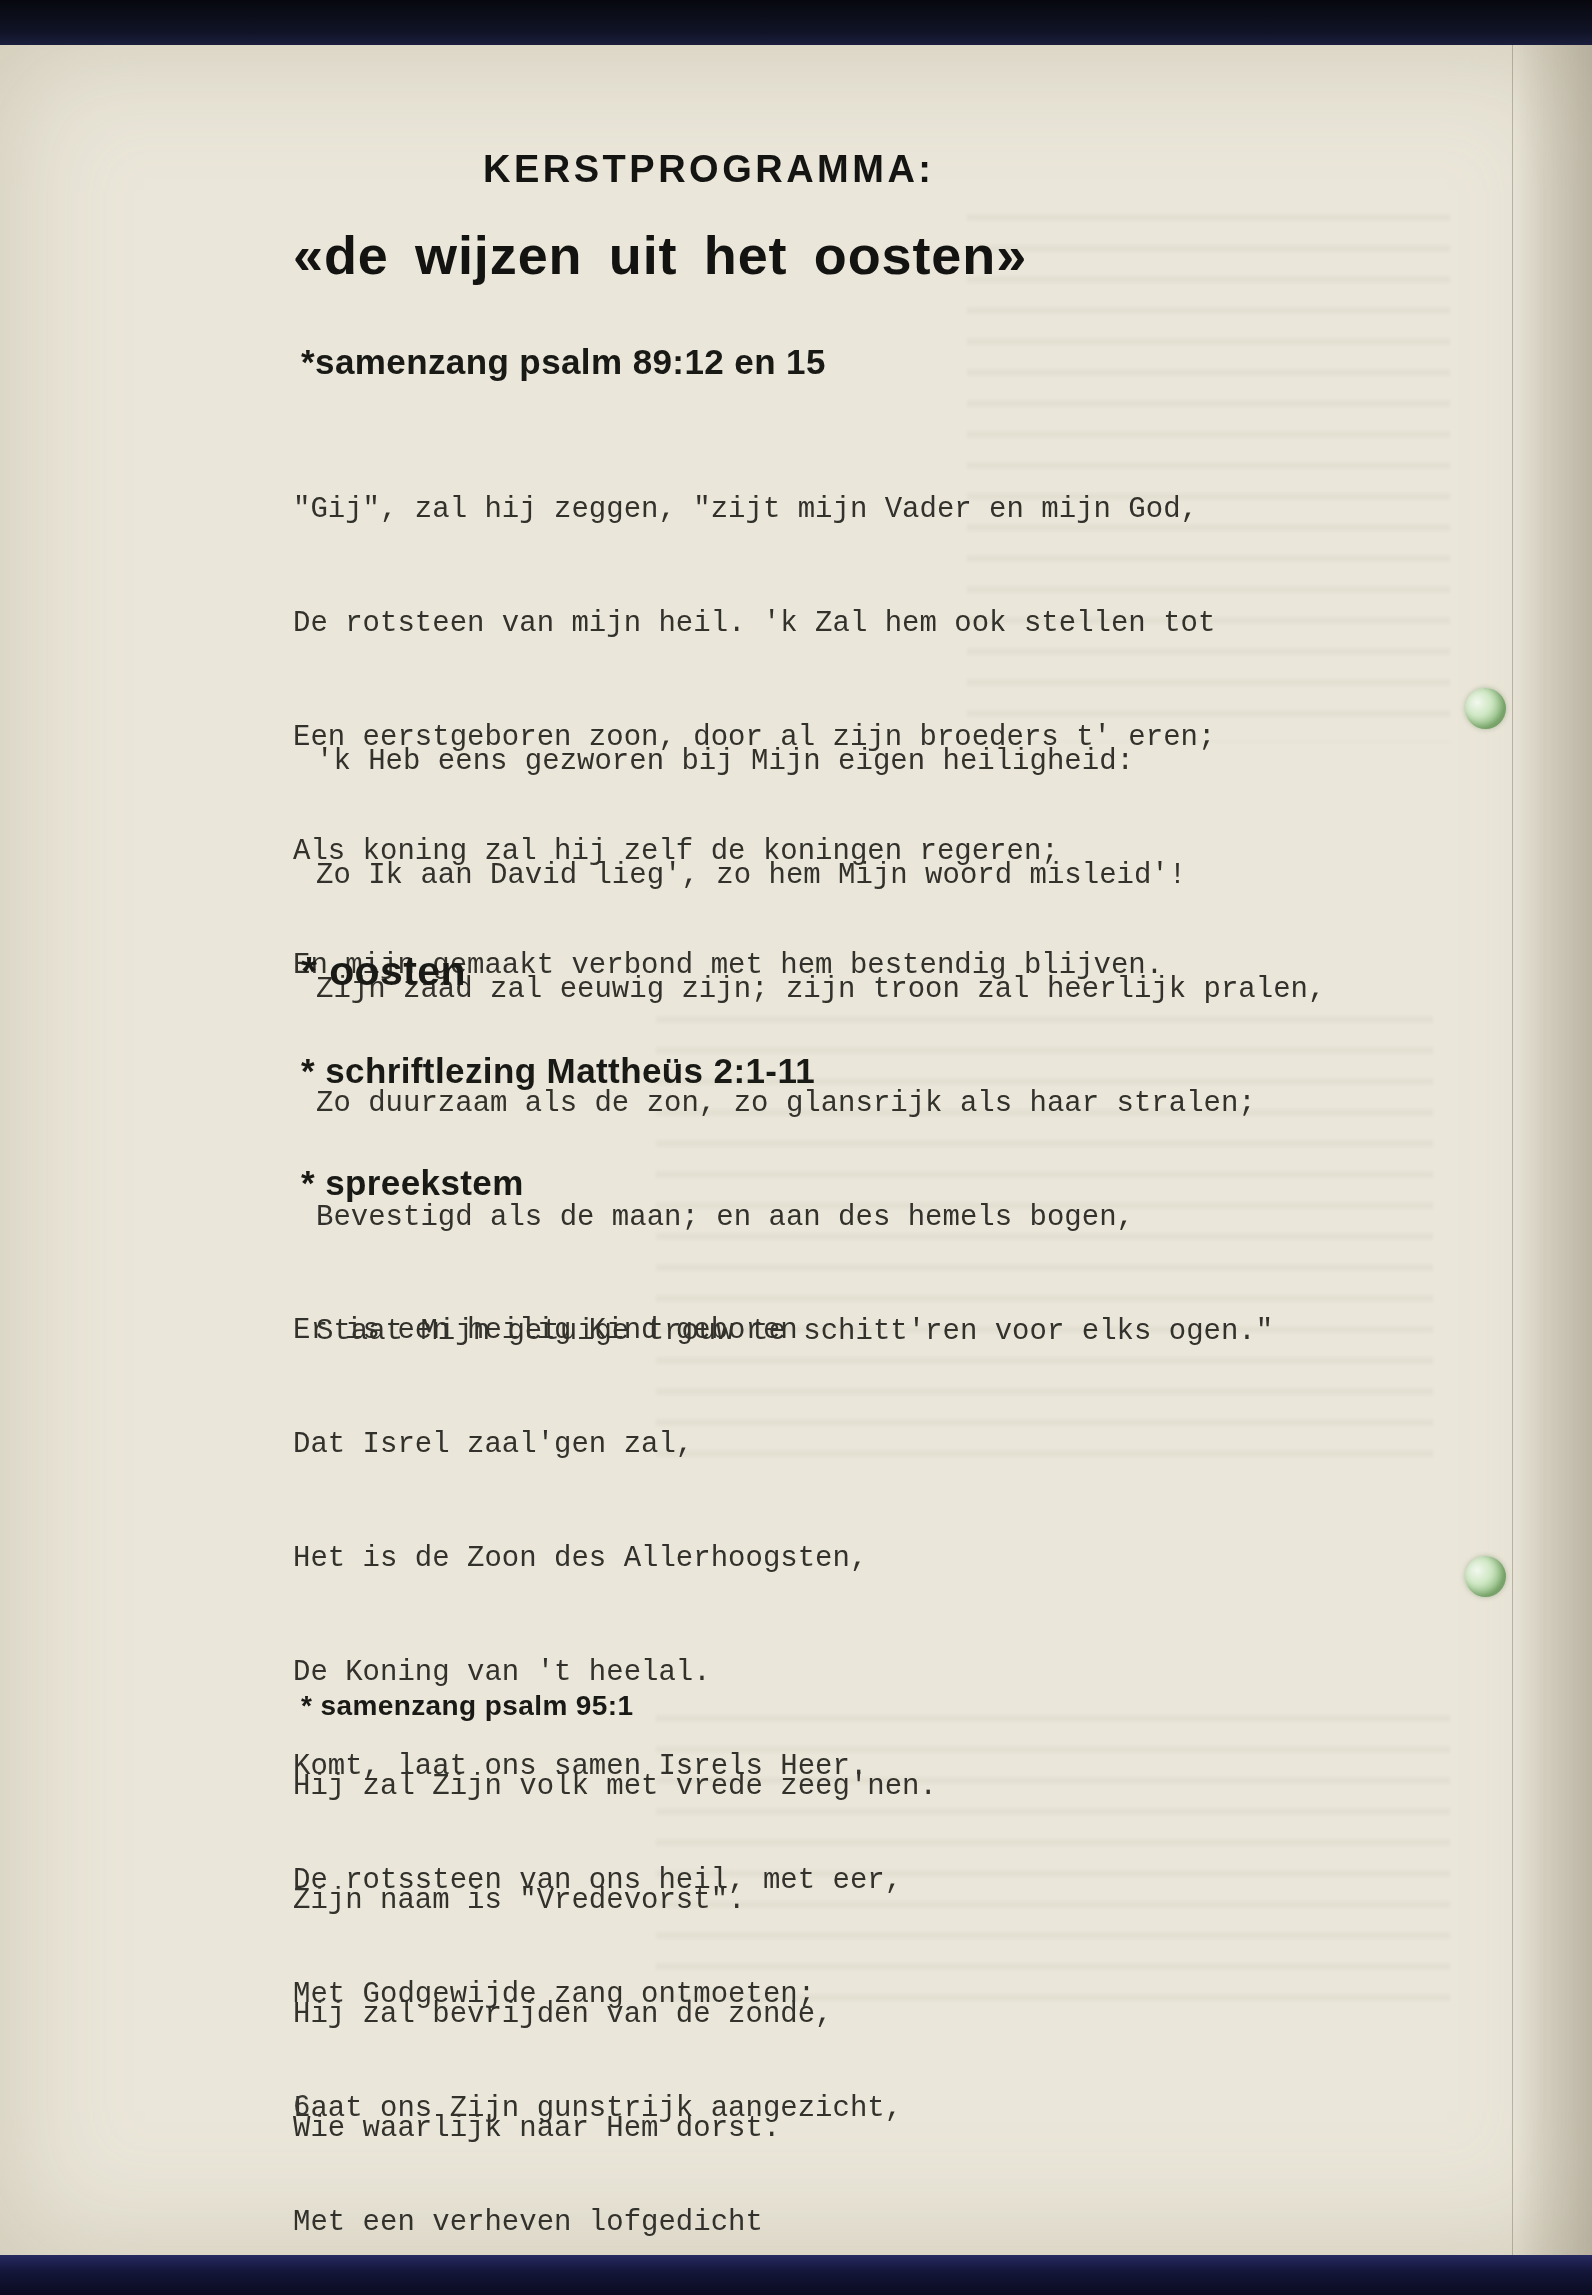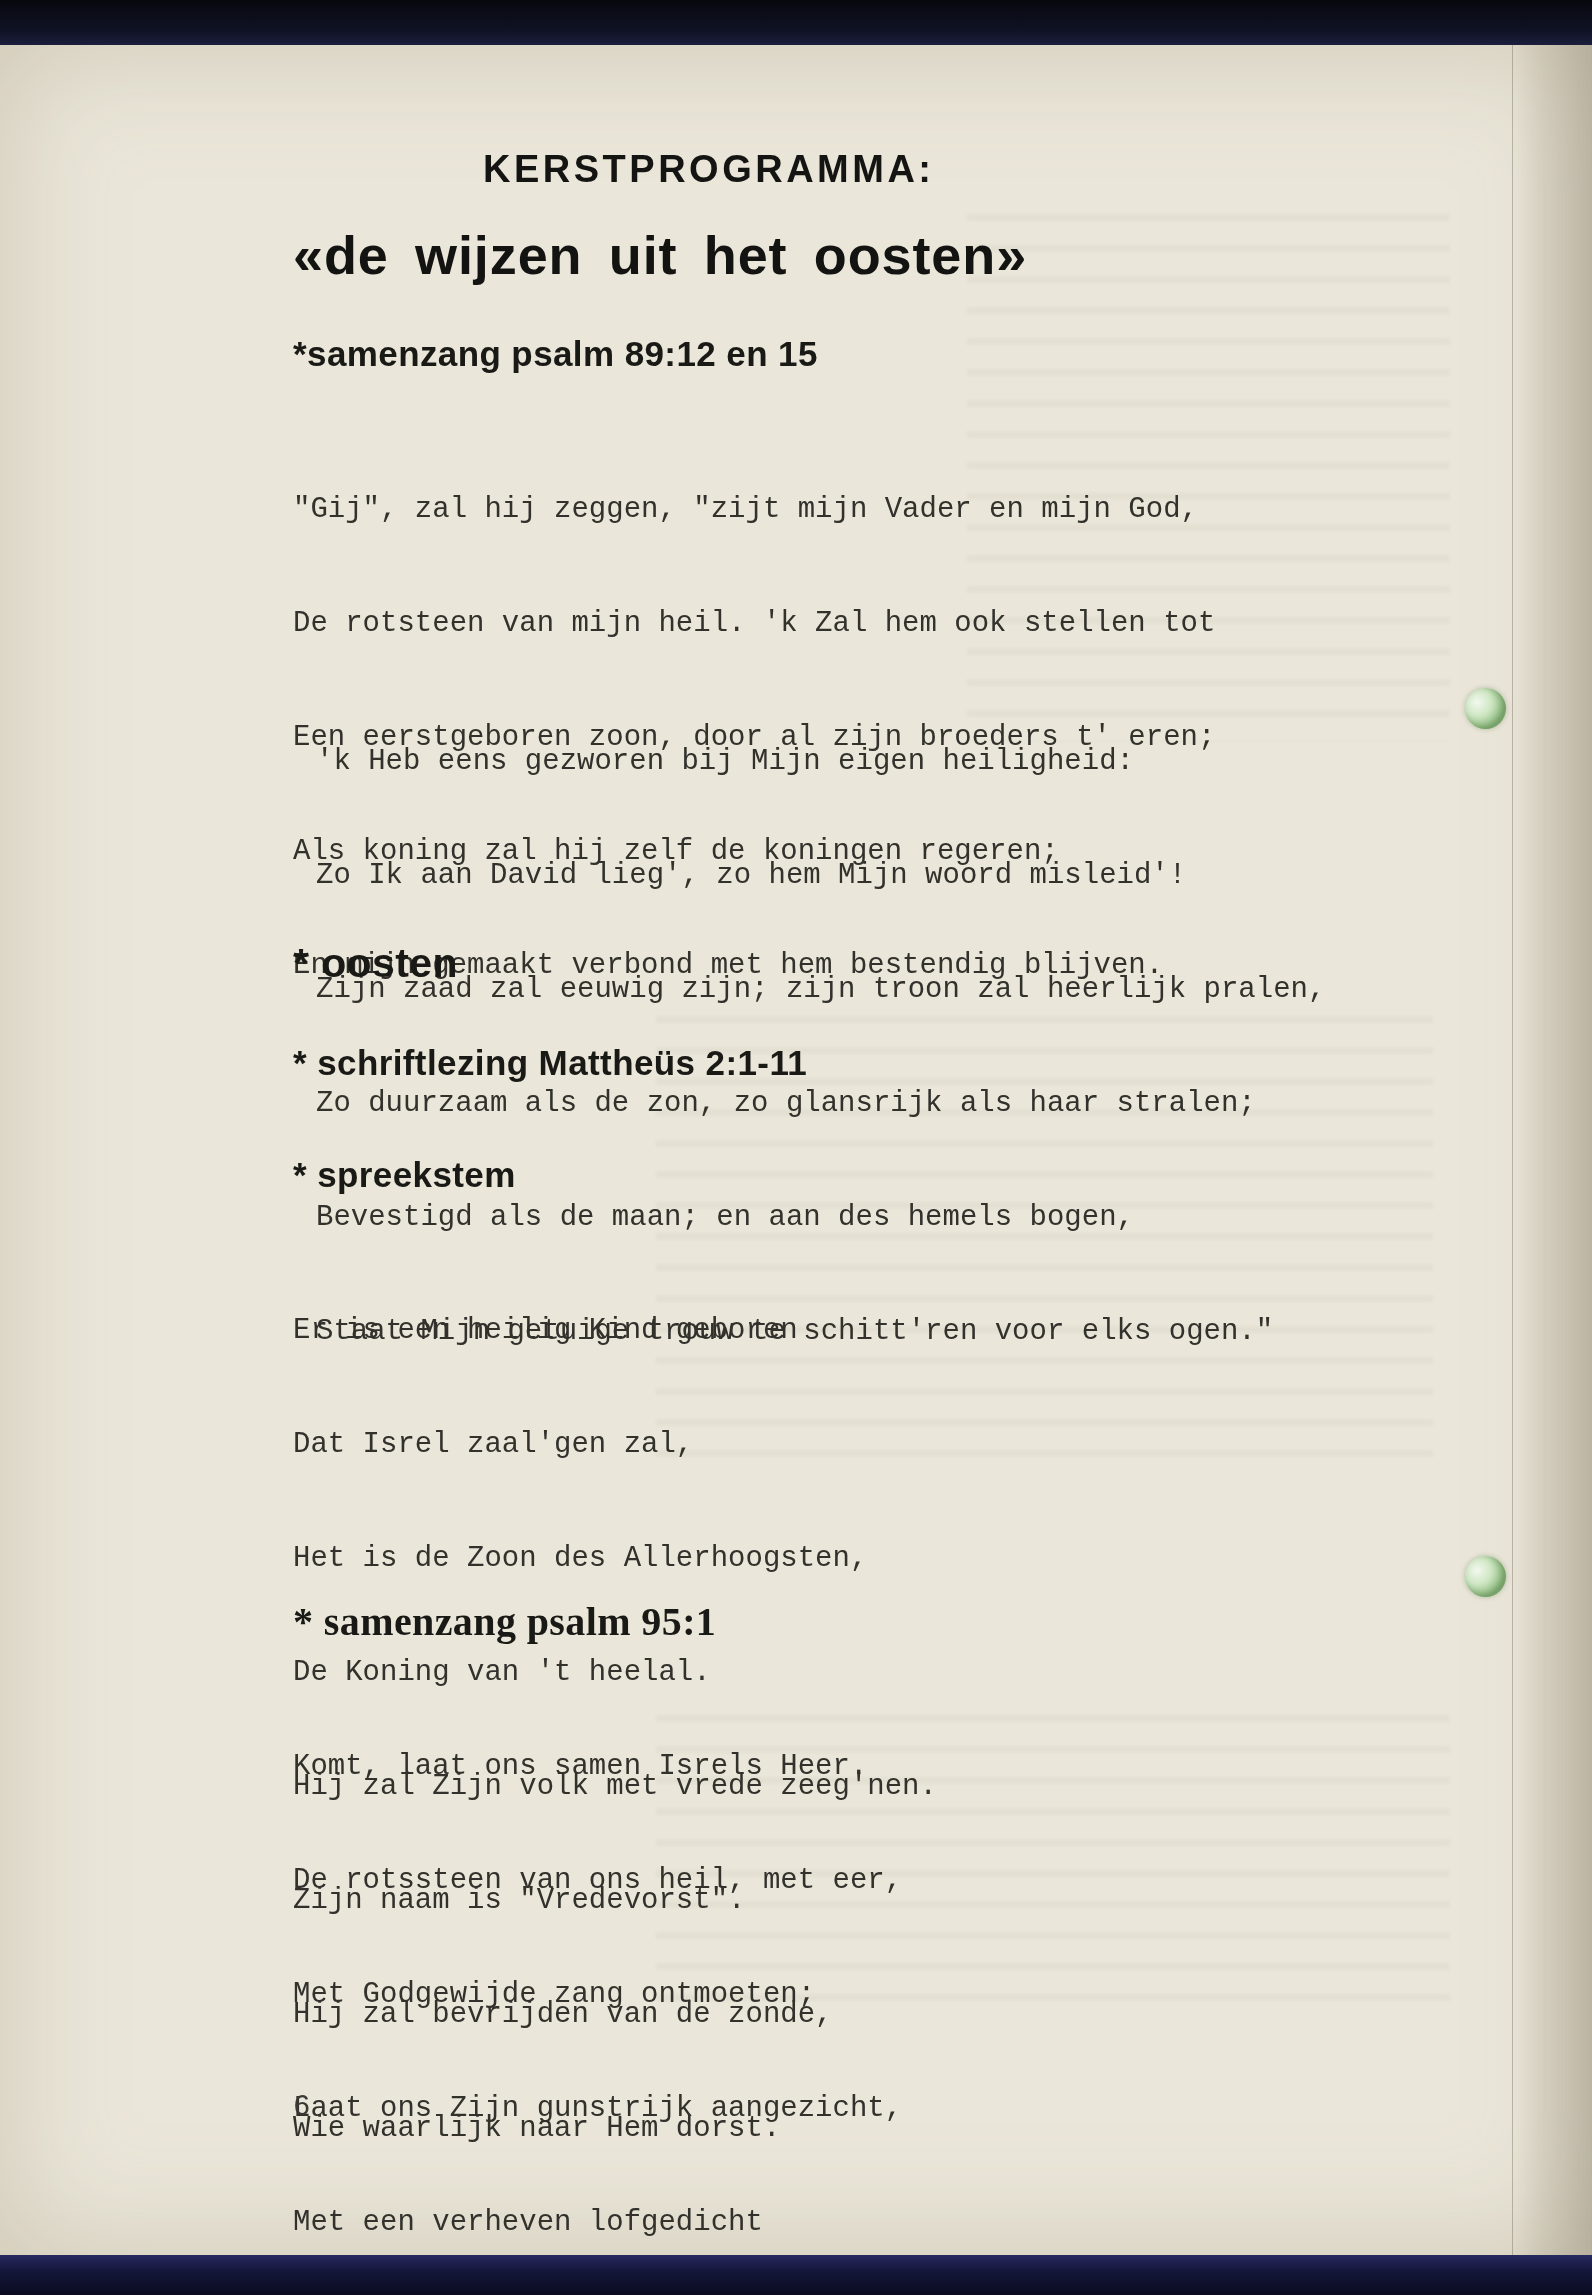--- a/index.html
+++ b/index.html
@@ -77,32 +77,32 @@
   }
   .doc-subtitle {
     top: 226px; left: 293px;
     font: 800 54px/1.1 "Liberation Sans", sans-serif;
     letter-spacing: 0.9px;
     word-spacing: 10.4px;
     color: #131311;
   }
 
   .sec-h {
-    margin: 0;
+    margin: 8px;
     font-family: "Liberation Sans", sans-serif;
     font-weight: 700;
     line-height: 1.1;
     color: #191916;
     letter-spacing: 0.4px;
   }
   .h1 { top: 335px;  font-size: 35px; }
   .h2 { top: 941px; font-size: 41px; }
   .h3 { top: 1044px; font-size: 35px; }
   .h4 { top: 1156px; font-size: 35px; }
-  .h5 { top: 1600px; font-size: 40px; font-family: Liberation Serif, serif; }
+  .h5 { top: 1683px; font-size: 28px; }
 
   .stanza {
     font: 400 29px/38px "Liberation Mono", monospace;
     color: #32312c;
     white-space: pre;
   }
   .st1 { top: 415px; }
   .st2 { top: 667px;  left: 316px; }
   .st3 { top: 1236px; }
   .st4 { top: 1672px; }

